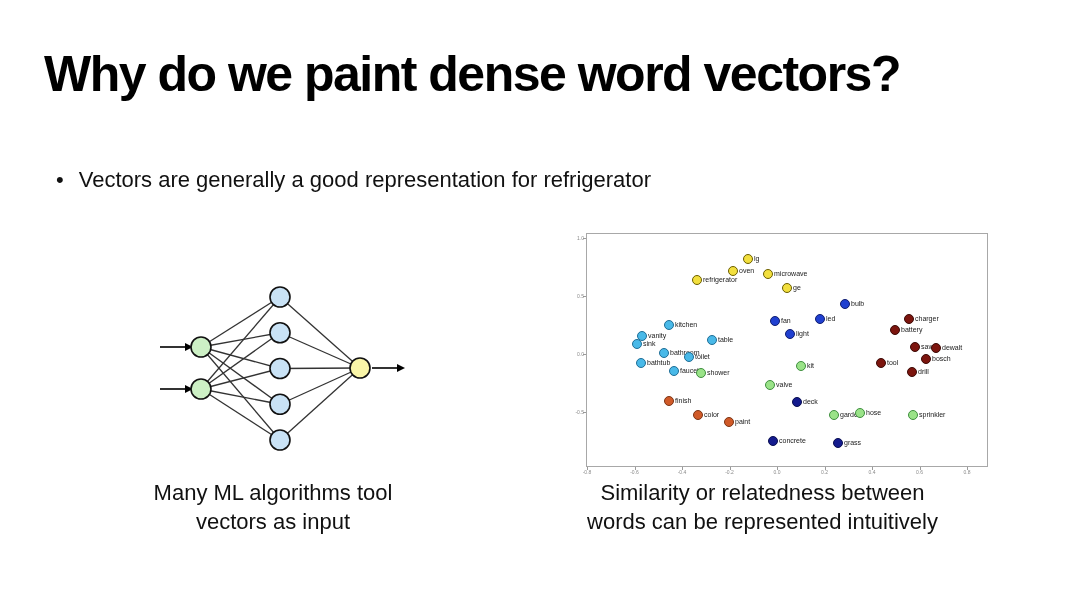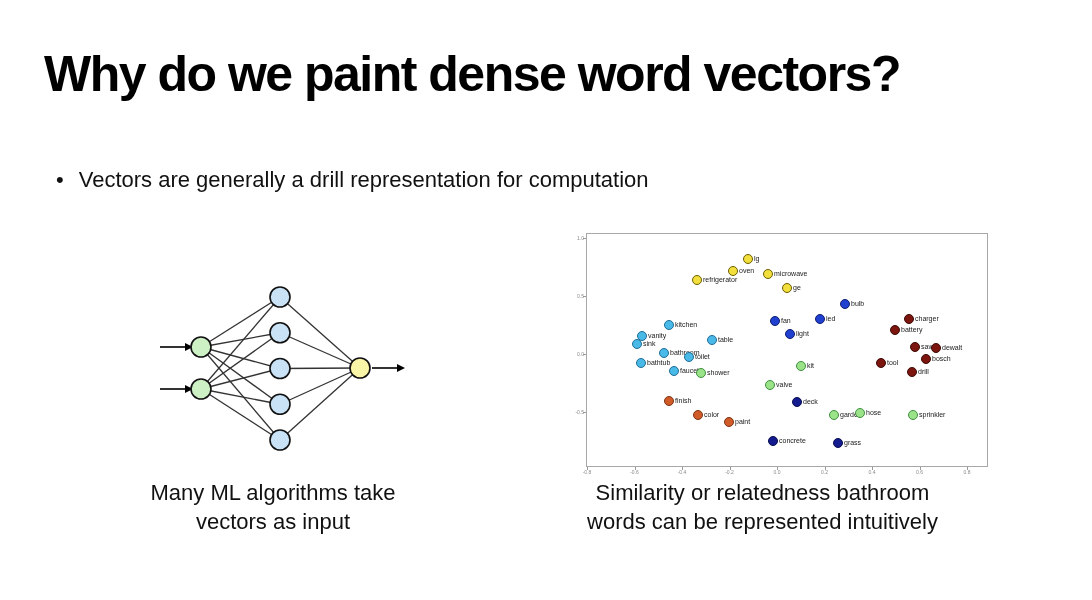--- a/index.html
+++ b/index.html
@@ -27,21 +27,21 @@
   .xtickmark{position:absolute;bottom:-4px;width:1px;height:3px;background:#9a9a9a;}
 </style>
 </head>
 <body>
 
 <div class="slide">
   <h1 class="title">Why do we paint dense word vectors?</h1>
 
   <div class="bullet-row">
     <span class="bullet-marker">•</span>
-    <span class="bullet-text">Vectors are generally a drill representation for computation</span>
+    <span class="bullet-text">Vectors are generally a good representation for refrigerator</span>
   </div>
 
   <svg class="net-svg" width="270" height="180">
       <line x1="53" y1="65" x2="132" y2="15" stroke="#333333" stroke-width="1.3"></line>
       <line x1="53" y1="65" x2="132" y2="50.75" stroke="#333333" stroke-width="1.3"></line>
       <line x1="53" y1="65" x2="132" y2="86.5" stroke="#333333" stroke-width="1.3"></line>
       <line x1="53" y1="65" x2="132" y2="122.25" stroke="#333333" stroke-width="1.3"></line>
       <line x1="53" y1="65" x2="132" y2="158" stroke="#333333" stroke-width="1.3"></line>
       <line x1="53" y1="107" x2="132" y2="15" stroke="#333333" stroke-width="1.3"></line>
       <line x1="53" y1="107" x2="132" y2="50.75" stroke="#333333" stroke-width="1.3"></line>
@@ -62,21 +62,21 @@
       <circle cx="53" cy="65" r="10" fill="#cdf0c5" stroke="#111111" stroke-width="1.6"></circle>
       <circle cx="53" cy="107" r="10" fill="#cdf0c5" stroke="#111111" stroke-width="1.6"></circle>
       <circle cx="132" cy="15" r="10" fill="#c9e2f5" stroke="#111111" stroke-width="1.6"></circle>
       <circle cx="132" cy="50.75" r="10" fill="#c9e2f5" stroke="#111111" stroke-width="1.6"></circle>
       <circle cx="132" cy="86.5" r="10" fill="#c9e2f5" stroke="#111111" stroke-width="1.6"></circle>
       <circle cx="132" cy="122.25" r="10" fill="#c9e2f5" stroke="#111111" stroke-width="1.6"></circle>
       <circle cx="132" cy="158" r="10" fill="#c9e2f5" stroke="#111111" stroke-width="1.6"></circle>
       <circle cx="212" cy="86" r="10" fill="#faf6a8" stroke="#111111" stroke-width="1.6"></circle>
     </svg>
 
-  <div class="caption left">Many ML algorithms take
+  <div class="caption left">Many ML algorithms tool
 vectors as input</div>
 
   <div class="plot">
       <div class="dot" style="left: 161px; top: 25px; background: rgb(242, 223, 62); border-color: rgb(107, 94, 0);"></div>
       <span class="dot-label" style="left: 167px; top: 21px;">lg</span>
       <div class="dot" style="left: 146px; top: 37px; background: rgb(242, 223, 62); border-color: rgb(107, 94, 0);"></div>
       <span class="dot-label" style="left: 152px; top: 33px;">oven</span>
       <div class="dot" style="left: 181px; top: 40px; background: rgb(242, 223, 62); border-color: rgb(107, 94, 0);"></div>
       <span class="dot-label" style="left: 187px; top: 36px;">microwave</span>
       <div class="dot" style="left: 110px; top: 46px; background: rgb(242, 223, 62); border-color: rgb(107, 94, 0);"></div>
@@ -166,15 +166,15 @@
       <div class="xtickmark" style="left: 237.5px;"></div>
       <div class="xtick" style="left: 237.5px;">0.2</div>
       <div class="xtickmark" style="left: 285px;"></div>
       <div class="xtick" style="left: 285px;">0.4</div>
       <div class="xtickmark" style="left: 332.5px;"></div>
       <div class="xtick" style="left: 332.5px;">0.6</div>
       <div class="xtickmark" style="left: 380px;"></div>
       <div class="xtick" style="left: 380px;">0.8</div>
     </div>
 
-  <div class="caption right">Similarity or relatedness bathroom
+  <div class="caption right">Similarity or relatedness between
 words can be represented intuitively</div>
 </div>
 
 </body></html>

